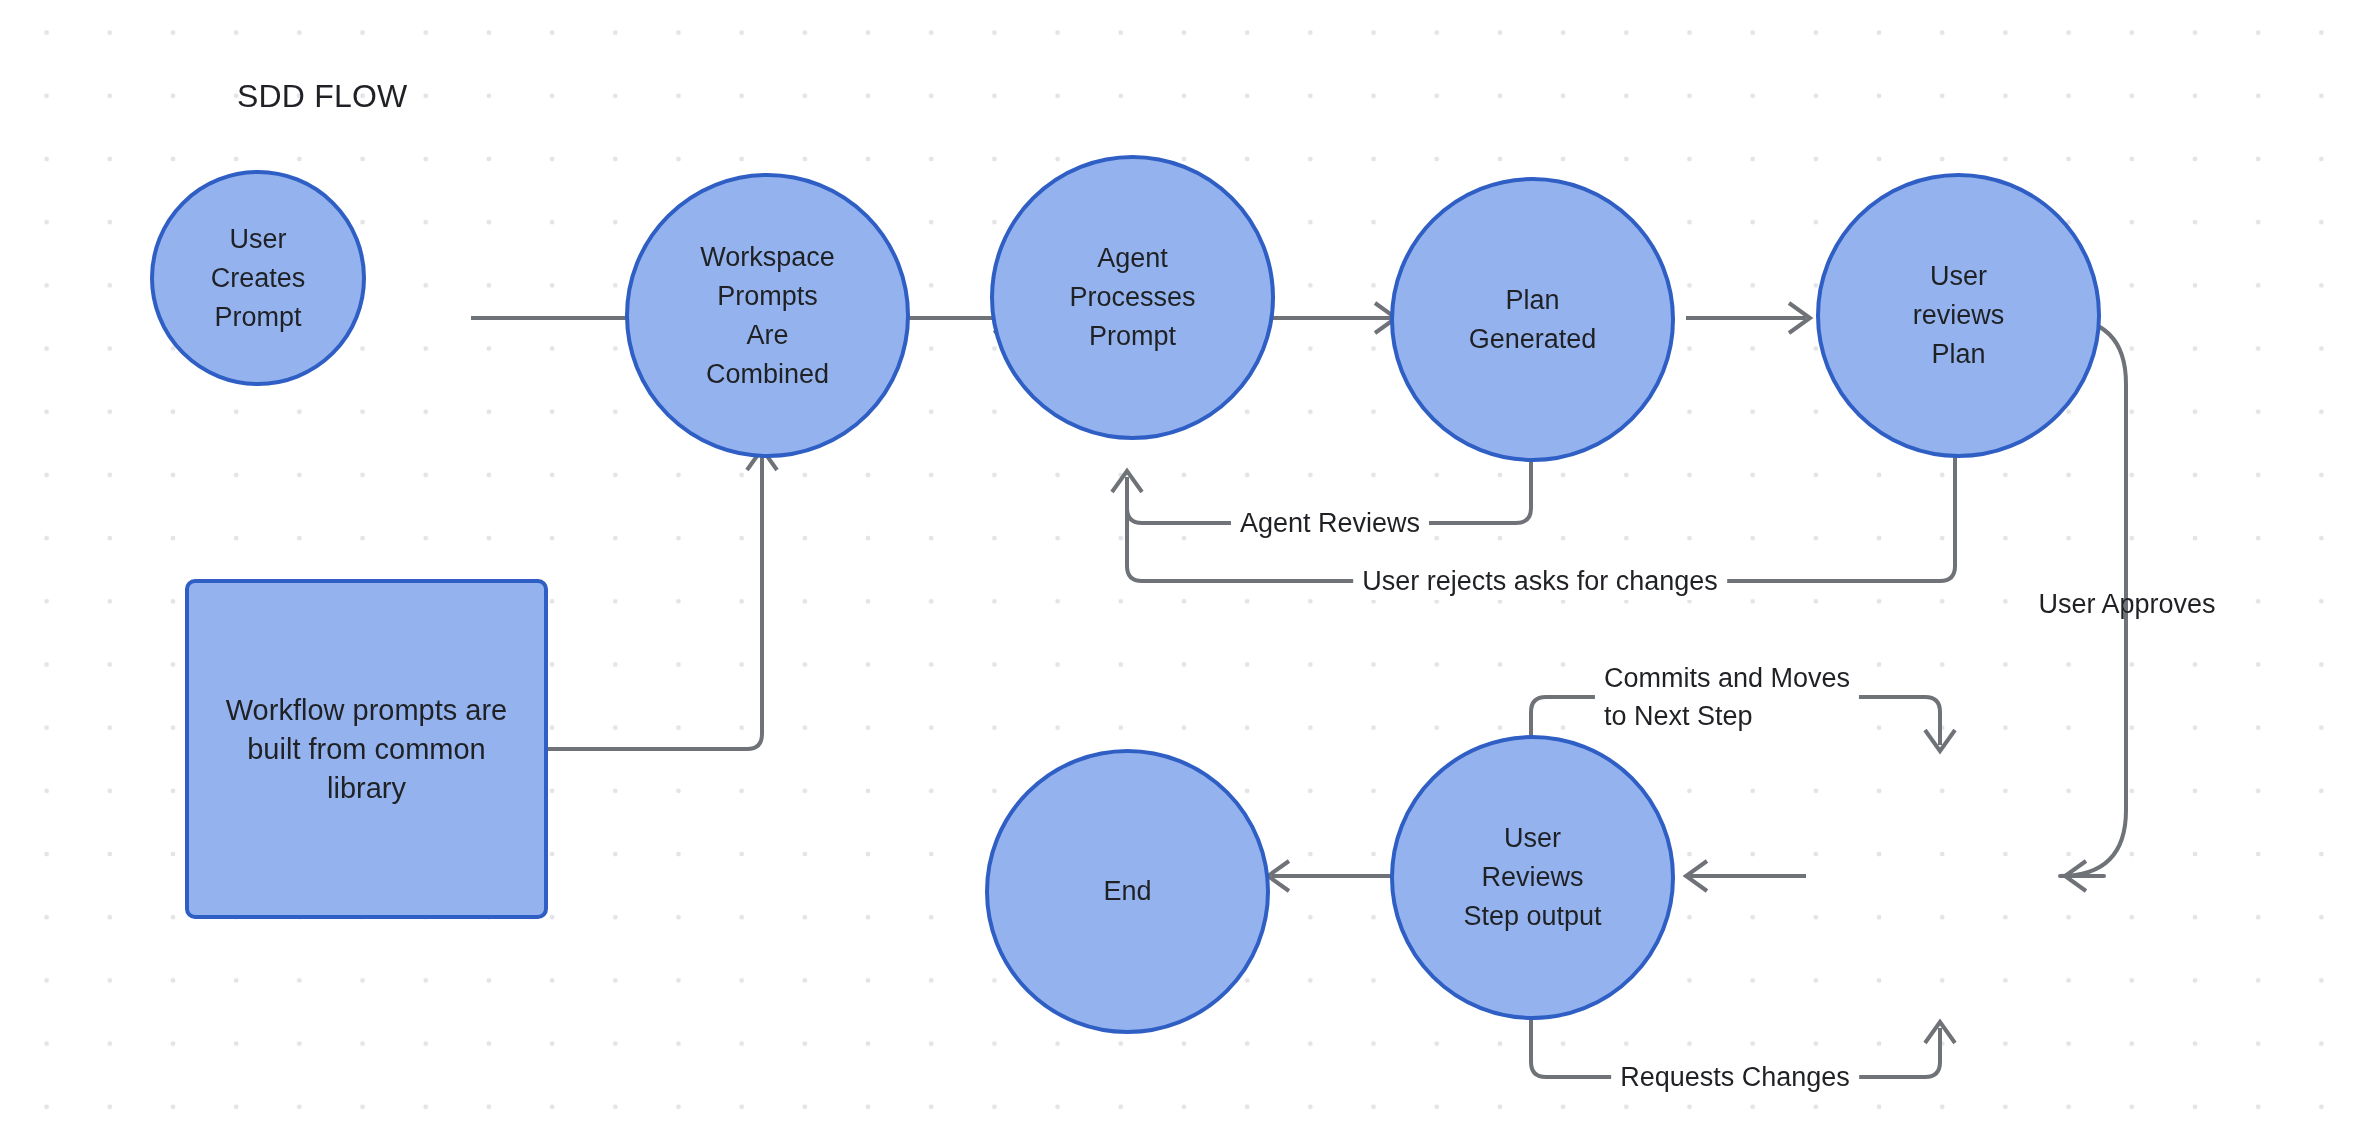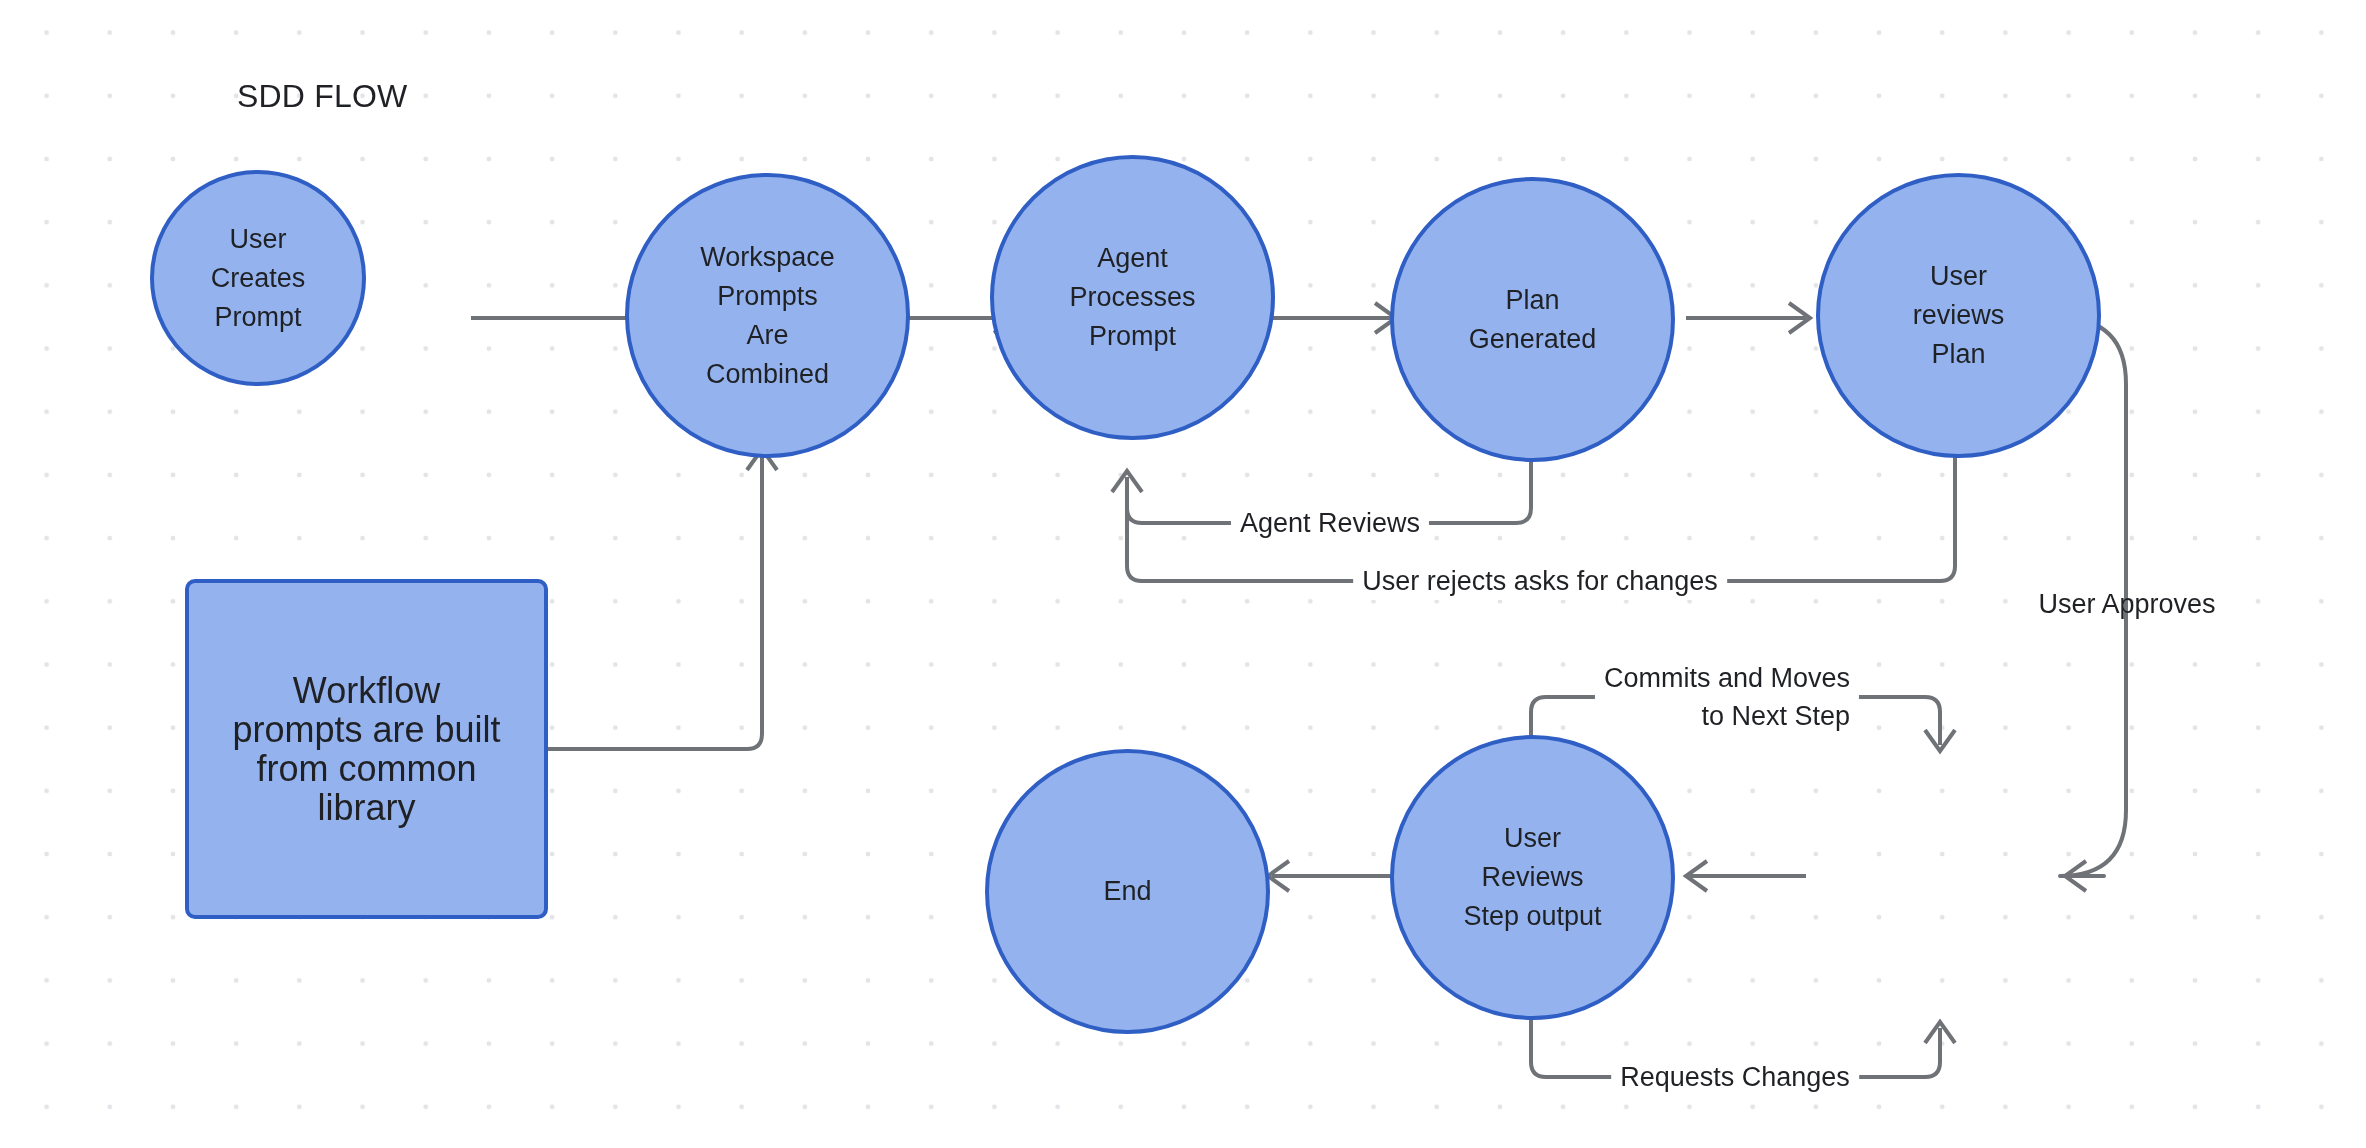--- a/index.html
+++ b/index.html
@@ -79,21 +79,21 @@
   .node.rect   { border-radius: 10px; }
 
   .node-label { display: block; padding: 0 14px; }
 
   
   .edge-label {
     position: absolute;
     font-size: 27px;
     line-height: 38px;
     color: #1f2125;
-    text-align: right;
+    text-align: left;
     white-space: pre-line;
     transform: translate(-50%, -50%);
     background: #ffffff;
     padding: 0 9px;
   }
 </style>
 </head>
 <body>
 
 <div id="canvas">
@@ -185,21 +185,21 @@
     <span class="node-label">Plan
 Generated</span>
   </div>
 
   <div class="node circle" style="left:1816px; top:173px; width:285px; height:285px;">
     <span class="node-label">User
 reviews
 Plan</span>
   </div>
 
-  <div class="node rect" style="left:185px; top:579px; width:363px; height:340px; font-size:36px; line-height:39px; white-space:normal;">
+  <div class="node rect" style="left:185px; top:579px; width:363px; height:340px; font-size:29px; line-height:39px; white-space:normal;">
     <span class="node-label" style="padding:0 34px;">Workflow prompts are built from common library</span>
   </div>
 
   <div class="node circle" style="left:985px; top:749px; width:285px; height:285px;">
     <span class="node-label">End</span>
   </div>
 
   <div class="node circle" style="left:1390px; top:735px; width:285px; height:285px;">
     <span class="node-label">User
 Reviews

